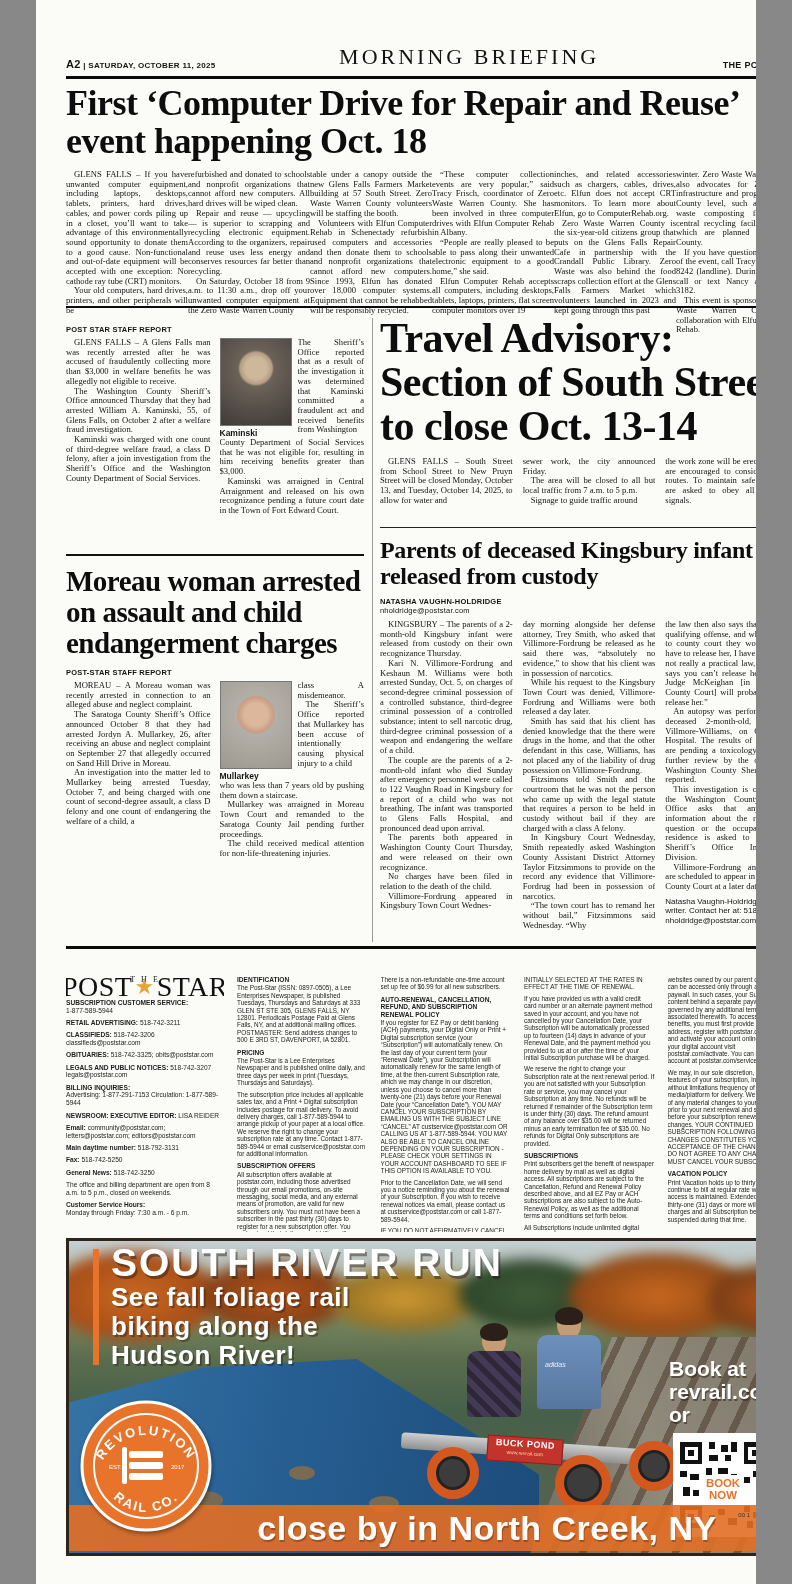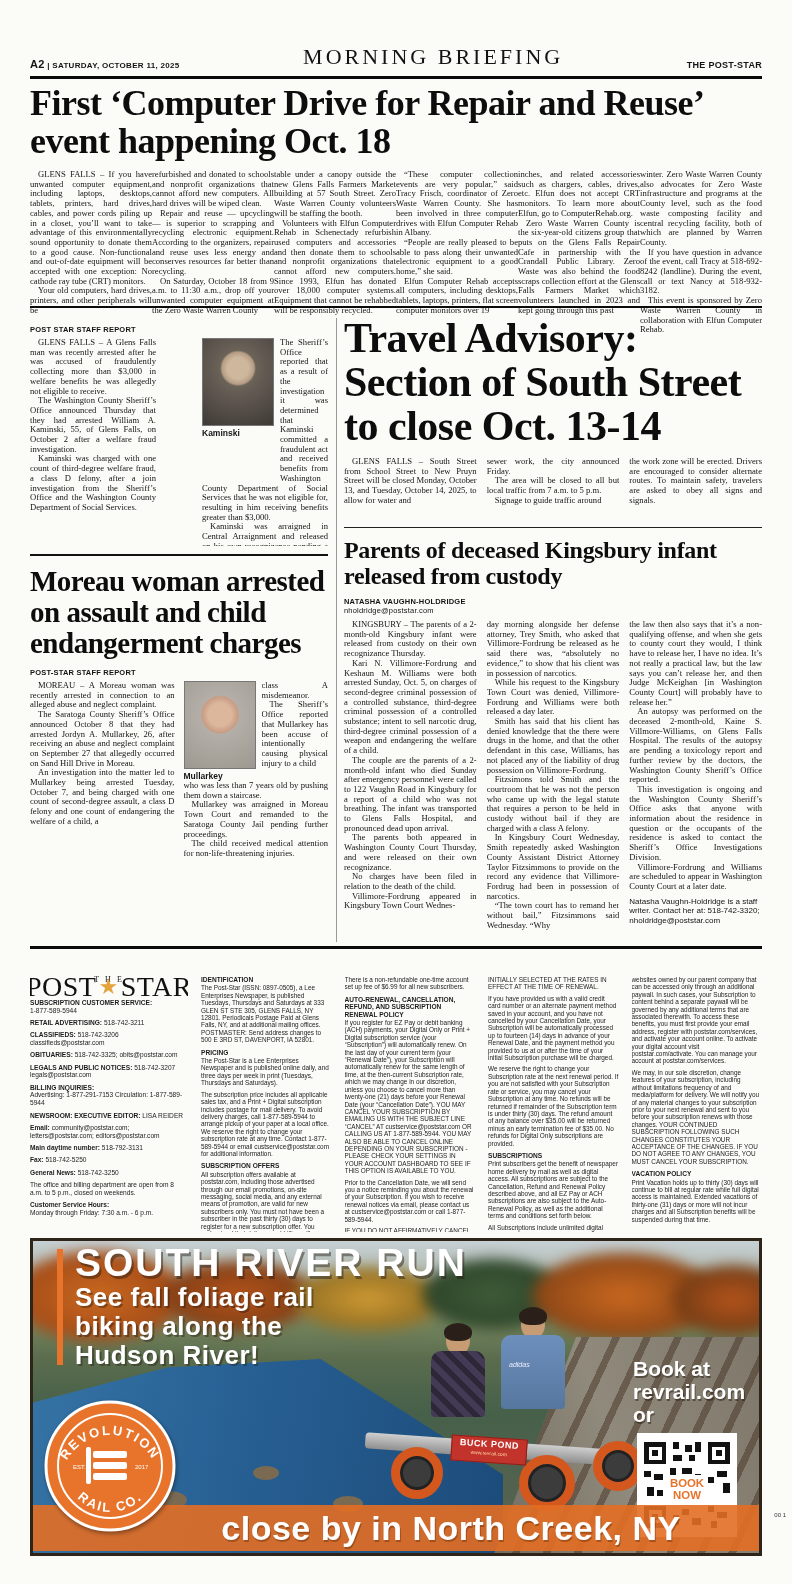--- a/index.html
+++ b/index.html
@@ -1,17 +1,17 @@
 <!DOCTYPE html>
 <html><head>
 <meta charset="utf-8">
 <style>
   *{margin:0;padding:0;box-sizing:border-box;}
   html,body{background:#888;}
-  .page{position:relative;width:792px;height:1584px;margin:0 auto;background:#fbfbf8;
+  .page{position:relative;width:720px;height:1584px;margin:0 auto;background:#fbfbf8;
         font-family:"Liberation Serif",serif;color:#141414;overflow:hidden;}
   .band{position:absolute;left:30px;width:732px;}
 
   
   .hdr{top:44px;display:flex;justify-content:space-between;align-items:flex-end;}
   .hdr-left{font-family:"Liberation Sans",sans-serif;font-size:8px;font-weight:bold;letter-spacing:.3px;}
   .hdr-left b{font-size:11px;}
   .hdr-center{font-size:22px;letter-spacing:3px;font-weight:500;}
   .hdr-right{font-family:"Liberation Sans",sans-serif;font-size:9px;font-weight:bold;letter-spacing:.3px;}
   .rule-thick{height:3px;background:#0a0a0a;}
@@ -53,21 +53,21 @@
   .threecol{display:flex;gap:10px;overflow:hidden;}
   .threecol>.col{flex:1;overflow:hidden;}
   .a3-body{margin-top:9px;height:60px;}
   .rdiv{height:1px;background:#222;margin:10px 0 9px;}
   .a4 h2{font-size:24px;line-height:26px;letter-spacing:-.3px;}
   .a4 .byline{margin:8px 0 5px;line-height:9px;}
   .a4-body{height:388px;}
   .kc3 p:last-child{font-family:"Liberation Sans",sans-serif;font-size:8px;text-indent:0;margin-top:5px;text-align:left;}
 
   .a5 .byline{margin:9px 0 4px;}
-  .a2-body{height:208px;gap:46px;}
+  .a2-body{height:208px;}
   .a5-body{height:228px;}
 
   
   .mast{top:956px;height:276px;display:flex;gap:13px;font-family:"Liberation Sans",sans-serif;}
   .mast-c{flex:1;overflow:hidden;font-size:6.4px;line-height:7.4px;color:#1c1c1c;margin-top:20px;}
   .mast-logo-col{flex:0 0 158px;}
   .logo-the{text-align:center;font-family:"Liberation Serif",serif;font-size:8px;letter-spacing:6px;margin-left:4px;}
   .logo-row{display:flex;align-items:center;justify-content:center;font-family:"Liberation Serif",serif;
             font-size:28px;font-weight:normal;letter-spacing:.5px;color:#111;}
   .logo-star{color:#e5a33c;font-size:22px;margin:0 2px;}

